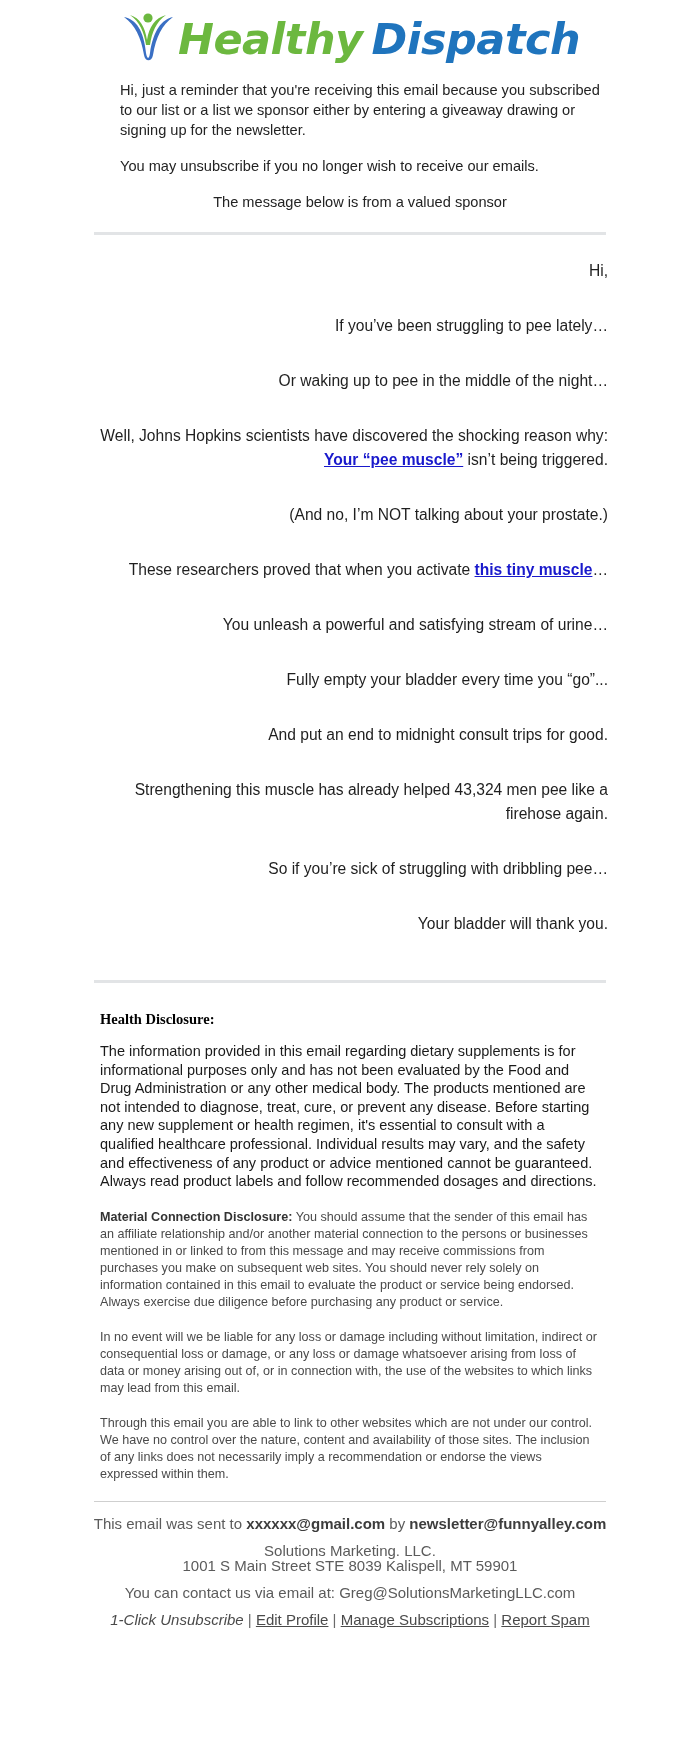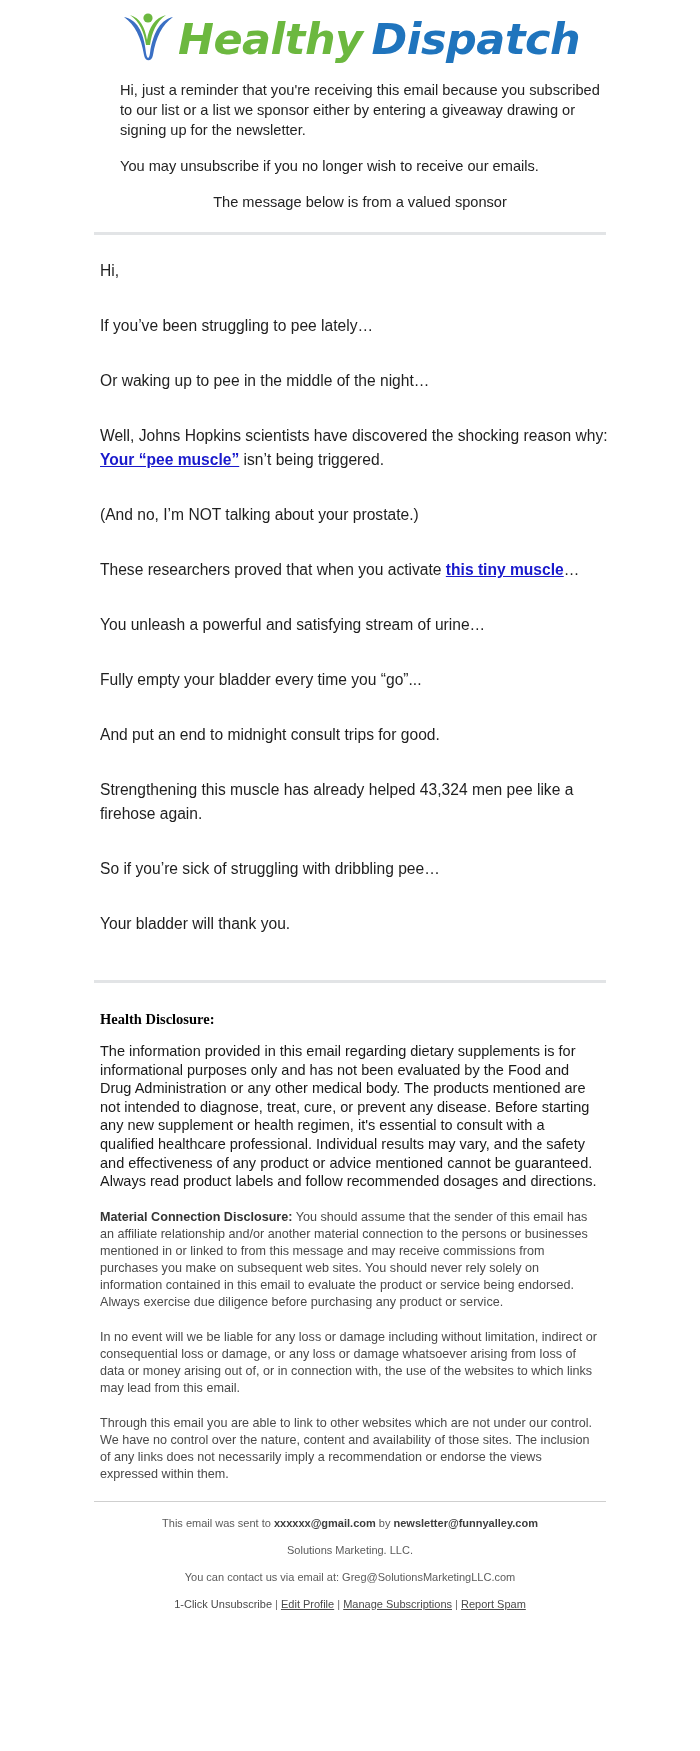--- a/index.html
+++ b/index.html
@@ -77,20 +77,21 @@
   .rule {
     height: 3px;
     background: #e2e4e6;
     margin: 20px 94px 0 94px;
   }
   .rule.second { margin-top: 44px; }
 
   
   .body-copy {
     padding: 24px 92px 0 100px;
+    text-align: right;
   }
   .body-copy p {
     margin: 0 0 31px 0;
     font-size: 15.6px;
     line-height: 24px;
     color: #1f1f1f;
   }
   .body-copy a {
     color: #1919cc;
     font-weight: bold;
@@ -140,38 +141,39 @@
     height: 1px;
     background: #cfcfcf;
     margin: 16px 94px 0 94px;
   }
   .footer {
     padding: 14px 60px 16px 60px;
     text-align: center;
   }
   .footer p {
     margin: 0 0 12px 0;
-    font-size: 11px;
+    font-size: 15px;
     line-height: 15px;
     color: #5b5b5b;
   }
   .footer p.addr { margin-bottom: 12px; }
   .footer p.addr span { display: block; }
   .footer b { color: #3d3d3d; }
   .footer .links a {
     color: #4a4a4a;
     text-decoration: underline;
   }
   .footer .links .sep {
     color: #6a6a6a;
     text-decoration: none;
   }
   .footer .links .plain {
     color: #4a4a4a;
     text-decoration: none;
+    font-style: italic;
   }
 </style>
 </head>
 <body>
 
 <div class="email-wrap">
 
   <div class="logo-block">
     <div class="logo">
       <span class="logo-mark">
@@ -217,18 +219,19 @@
     <p class="sans-para">In no event will we be liable for any loss or damage including without limitation, indirect or consequential loss or damage, or any loss or damage whatsoever arising from loss of data or money arising out of, or in connection with, the use of the websites to which links may lead from this email.</p>
     <p class="sans-para">Through this email you are able to link to other websites which are not under our control. We have no control over the nature, content and availability of those sites. The inclusion of any links does not necessarily imply a recommendation or endorse the views expressed within them.</p>
   </div>
 
   <div class="footer-rule"></div>
 
   <div class="footer">
     <p><span>This email was sent to </span><b>xxxxxx@gmail.com</b><span> by </span><b>newsletter@funnyalley.com</b></p>
     <p class="addr">
         <span>Solutions Marketing. LLC.</span>
+        <span>1001 S Main Street STE 8039 Kalispell, MT 59901</span>
       </p>
     <p>You can contact us via email at: Greg@SolutionsMarketingLLC.com</p>
     <p class="links"><span class="plain">1-Click Unsubscribe</span><span class="sep"> | </span><a href="#">Edit Profile</a><span class="sep"> | </span><a href="#">Manage Subscriptions</a><span class="sep"> | </span><a href="#">Report Spam</a></p>
   </div>
 
 </div>
 
 </body></html>

